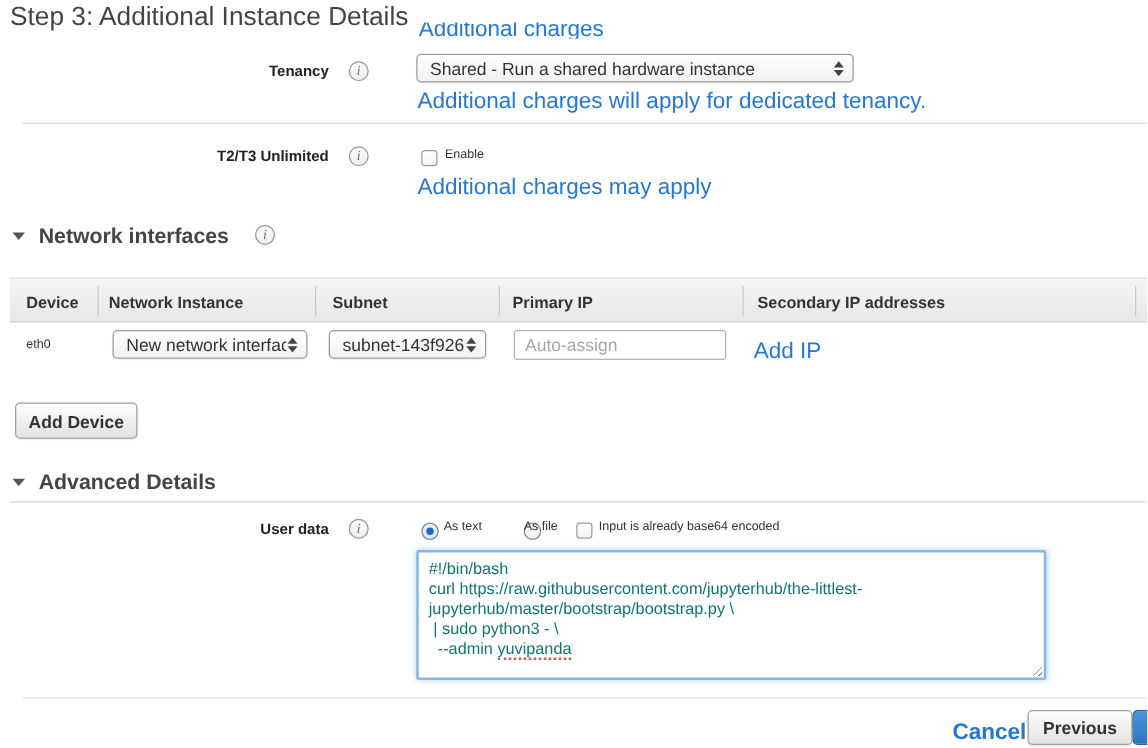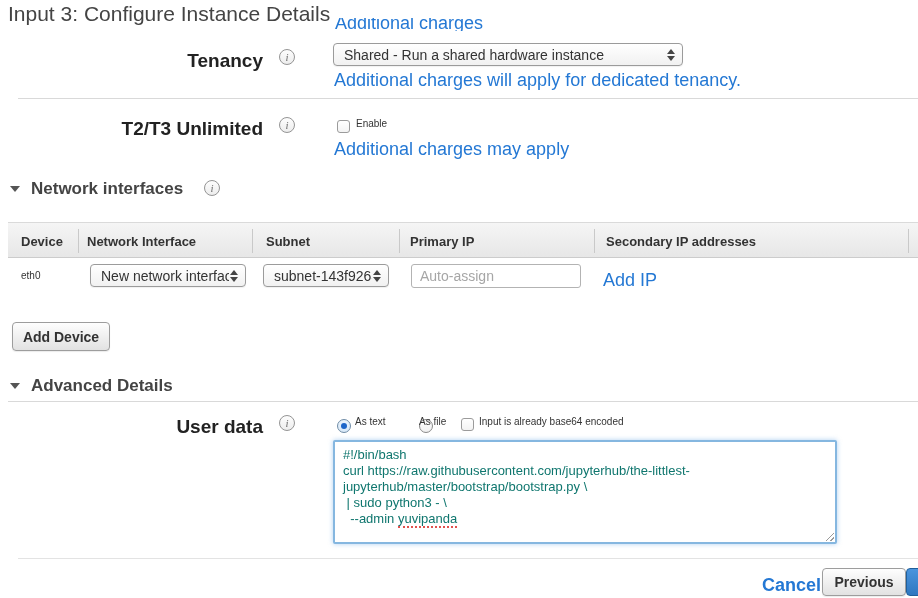--- a/index.html
+++ b/index.html
@@ -5,21 +5,21 @@
   * { margin:0; padding:0; box-sizing:border-box; }
   html,body { background:#fff; }
   .frame {
     position:relative; width:918px; height:598px; overflow:hidden;
     background:#fff; font-family:"Liberation Sans", sans-serif; color:#333;
   }
   .abs { position:absolute; }
 
   
   .page-title { font-size:21px; font-weight:400; color:#444; letter-spacing:0; }
-  .field-label { font-size:19px; font-weight:700; color:#222; text-align:right; width:160px; }
+  .field-label { font-size:12px; font-weight:700; color:#222; text-align:right; width:160px; }
   .link { color:#2478d4; font-size:18px; cursor:pointer; text-decoration:none; }
   .section-title { font-size:17px; font-weight:700; color:#444; }
   .plain { font-size:10px; color:#333; }
 
   
   .info-icon {
     display:inline-block; width:16px; height:16px; border-radius:50%;
     border:1px solid #949494; background:linear-gradient(#fdfdfd,#ededed);
     color:#6f6f6f; font-size:11px; line-height:14px; text-align:center;
     font-family:"Liberation Serif", serif; font-style:italic;
@@ -108,21 +108,21 @@
 <body>
 
 <div class="frame">
 
   
   <div class="abs clip-top" style="left:335px; top:18px; height:13px; width:180px;">
     <span class="link" style="display:block; margin-top:-5px;">Additional charges apply.</span>
   </div>
 
   
-  <div class="abs page-title" style="left:8px; top:2px;">Input 3: Configure Instance Details</div>
+  <div class="abs page-title" style="left:8px; top:2px;">Step 3: Additional Instance Details</div>
 
   
   <div class="abs field-label" style="left:103px; top:50px;">Tenancy</div>
   <span class="abs info-icon" style="left:279px; top:49px;"></span>
   <div class="abs sel" style="left:333px; top:43px; width:350px;justify-content:flex-end;">
     <span class="sel-text">Shared - Run a shared hardware instance</span>
     <span class="sel-arrows">
         <i class="arr-up"></i>
         <i class="arr-down"></i>
       </span>
@@ -139,21 +139,21 @@
   <div class="abs link" style="left:334px; top:139px;">Additional charges may apply</div>
 
   
   <span class="abs disclosure" style="left:10px; top:186px;"></span>
   <div class="abs section-title" style="left:31px; top:179px;">Network interfaces</div>
   <span class="abs info-icon" style="left:204px; top:180px;"></span>
 
   
   <div class="abs tbl-header" style="left:8px; right:0; top:222px; height:36px;">
     <span class="tbl-col" style="left:13px;">Device</span>
-    <span class="tbl-col" style="left:79px;">Network Interface</span>
+    <span class="tbl-col" style="left:79px;">Network Instance</span>
     <span class="tbl-col" style="left:258px;">Subnet</span>
     <span class="tbl-col" style="left:402px;">Primary IP</span>
     <span class="tbl-col" style="left:598px;">Secondary IP addresses</span>
     <span class="tbl-divider" style="left:70px;"></span>
     <span class="tbl-divider" style="left:244px;"></span>
     <span class="tbl-divider" style="left:391px;"></span>
     <span class="tbl-divider" style="left:586px;"></span>
     <span class="tbl-divider" style="left:900px;"></span>
   </div>
 

